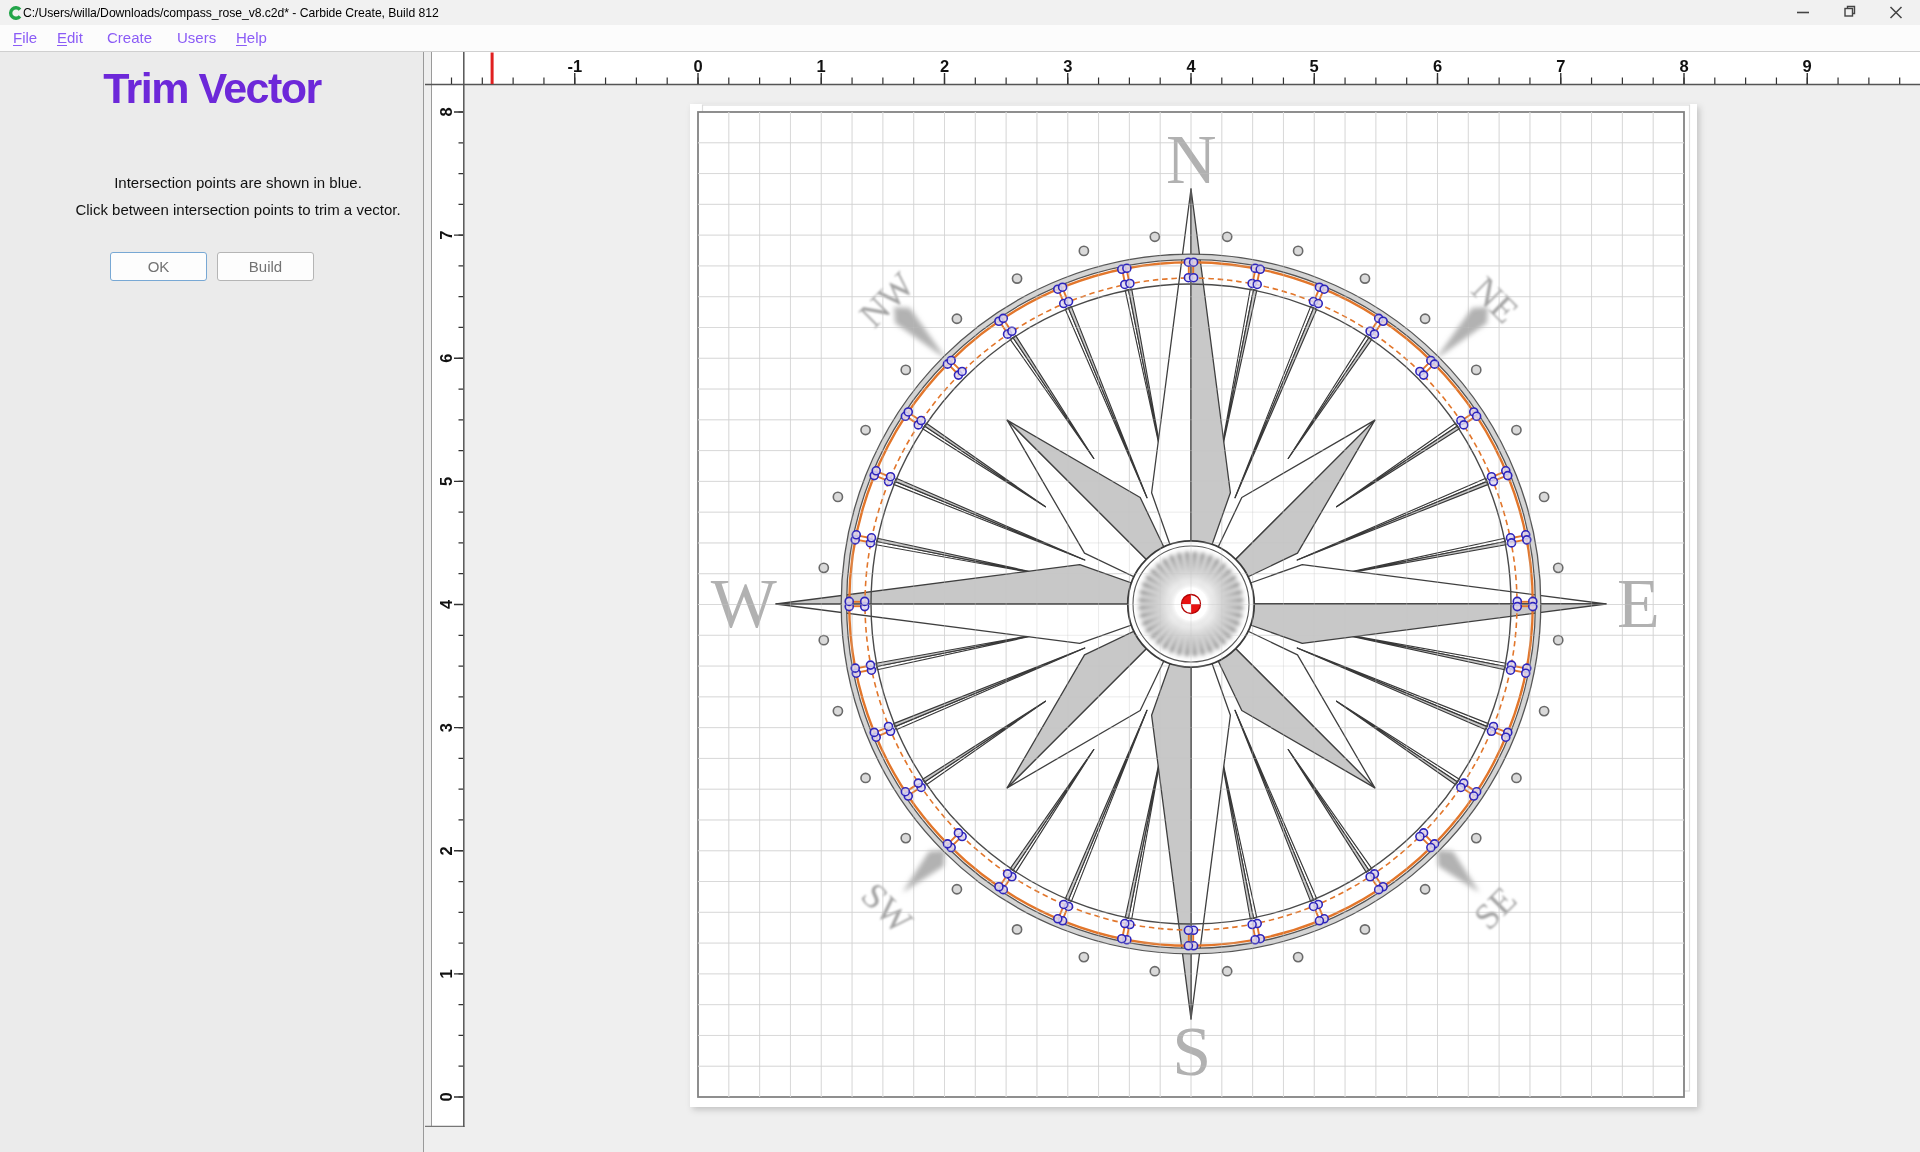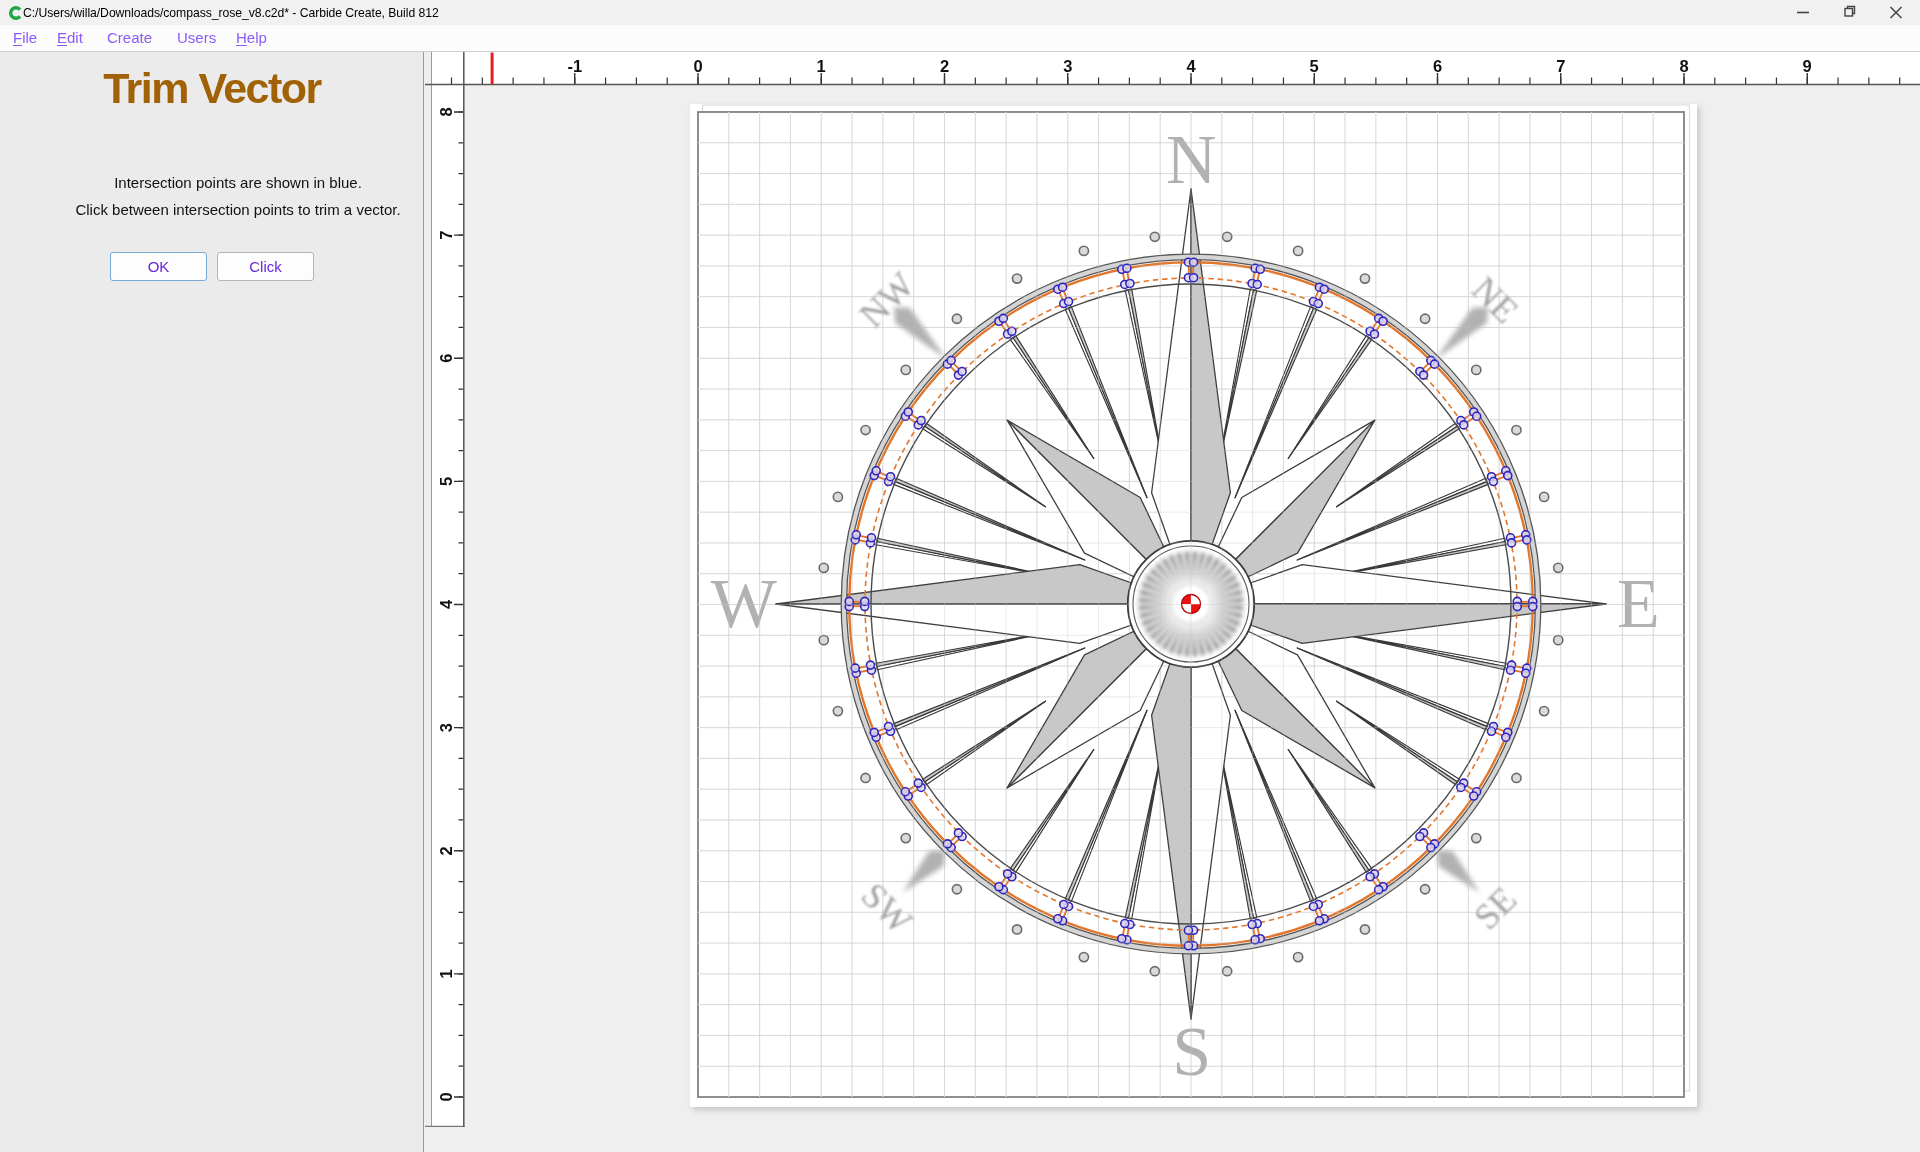--- a/index.html
+++ b/index.html
@@ -3,24 +3,24 @@
 <meta charset="utf-8">
 <style>
 html,body{margin:0;padding:0;width:1920px;height:1152px;overflow:hidden;
 font-family:"Liberation Sans",sans-serif;background:#efefef;-webkit-font-smoothing:antialiased;}
 #titlebar{position:absolute;left:0;top:0;width:1920px;height:25px;background:#f1f1f1;}
 #titletext{position:absolute;left:23px;top:6px;font-size:12.2px;color:#000000;letter-spacing:-0.05px;}
 #menubar{position:absolute;left:0;top:25px;width:1920px;height:26px;background:#fcfcfc;border-bottom:1px solid #cfcfcf;}
 .mi{position:absolute;top:4px;font-size:15px;color:#8b5cf6;}
 .mi u{text-decoration-thickness:1px;text-underline-offset:2px;}
 #panel{position:absolute;left:0;top:52px;width:424px;height:1100px;background:#ebebeb;border-right:1px solid #9a9a9a;box-sizing:border-box;}
-#ptitle{position:absolute;left:0;top:12px;width:424px;text-align:center;font-size:43px;font-weight:bold;color:#a16207;letter-spacing:-1.5px;}
+#ptitle{position:absolute;left:0;top:12px;width:424px;text-align:center;font-size:43px;font-weight:bold;color:#6d28d9;letter-spacing:-1.5px;}
 .pbody{position:absolute;left:0;width:476px;text-align:center;font-size:15px;color:#111;}
 .btn{position:absolute;top:199.5px;width:97px;height:29px;background:#fdfdfd;border-radius:3px;
-font-size:15px;color:#6d28d9;text-align:center;line-height:28px;box-sizing:border-box;}
+font-size:15px;color:#737373;text-align:center;line-height:28px;box-sizing:border-box;}
 #okbtn{left:110px;border:1.5px solid #78a8d4;}
 #cancelbtn{left:217px;border:1px solid #b5b5b5;}
 </style>
 </head>
 <body>
 <svg width="1920" height="1152" viewBox="0 0 1920 1152" xmlns="http://www.w3.org/2000/svg" style="position:absolute;left:0;top:0">
 <defs>
 <filter id="pageshadow" x="-5%" y="-5%" width="112%" height="112%">
 <feDropShadow dx="2.5" dy="3" stdDeviation="3" flood-color="#000" flood-opacity="0.18"></feDropShadow>
 </filter>
@@ -479,14 +479,14 @@
  <div class="mi" style="left:57px"><u>E</u>dit</div>
  <div class="mi" style="left:107px">Create</div>
  <div class="mi" style="left:177px">Users</div>
  <div class="mi" style="left:236px"><u>H</u>elp</div>
 </div>
 <div id="panel">
  <div id="ptitle">Trim Vector</div>
  <div class="pbody" style="top:122px">Intersection points are shown in blue.</div>
  <div class="pbody" style="top:149px">Click between intersection points to trim a vector.</div>
  <div class="btn" id="okbtn">OK</div>
- <div class="btn" id="cancelbtn">Click</div>
+ <div class="btn" id="cancelbtn">Build</div>
 </div>
 
 </body></html>

